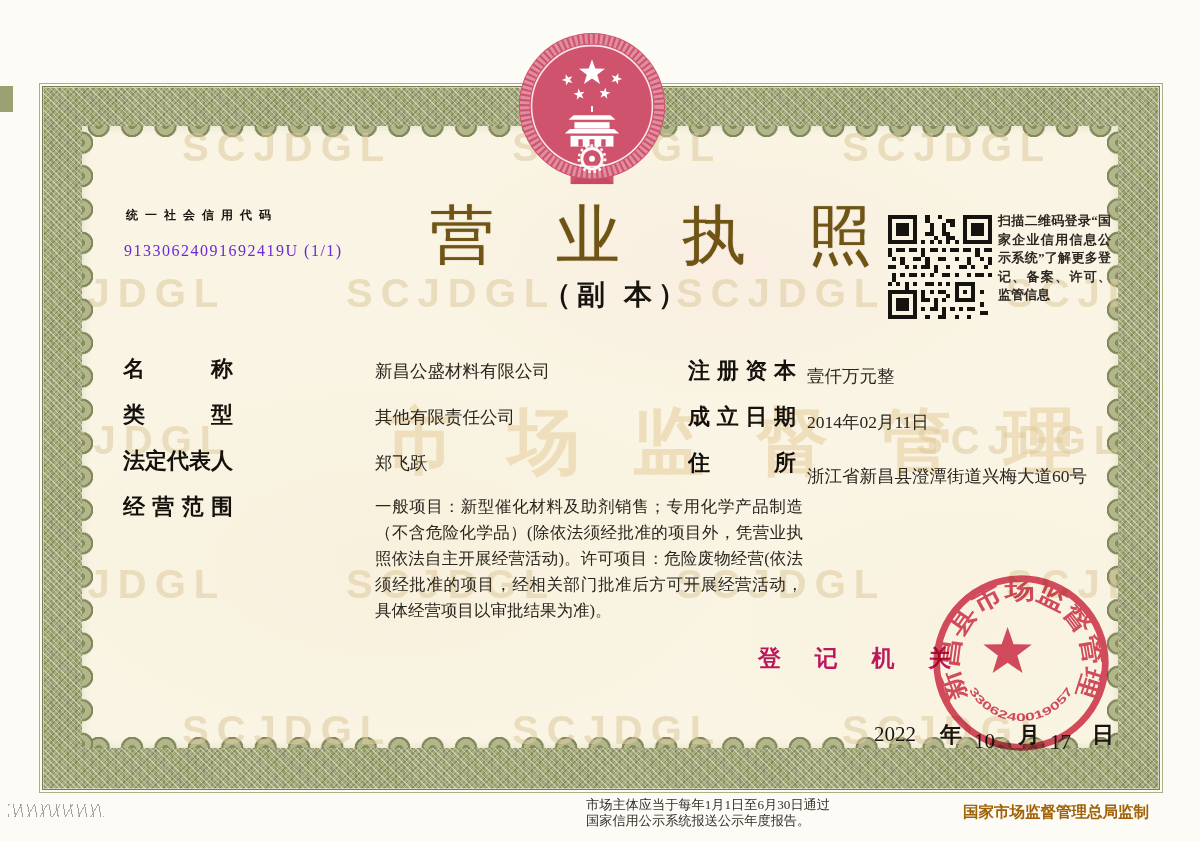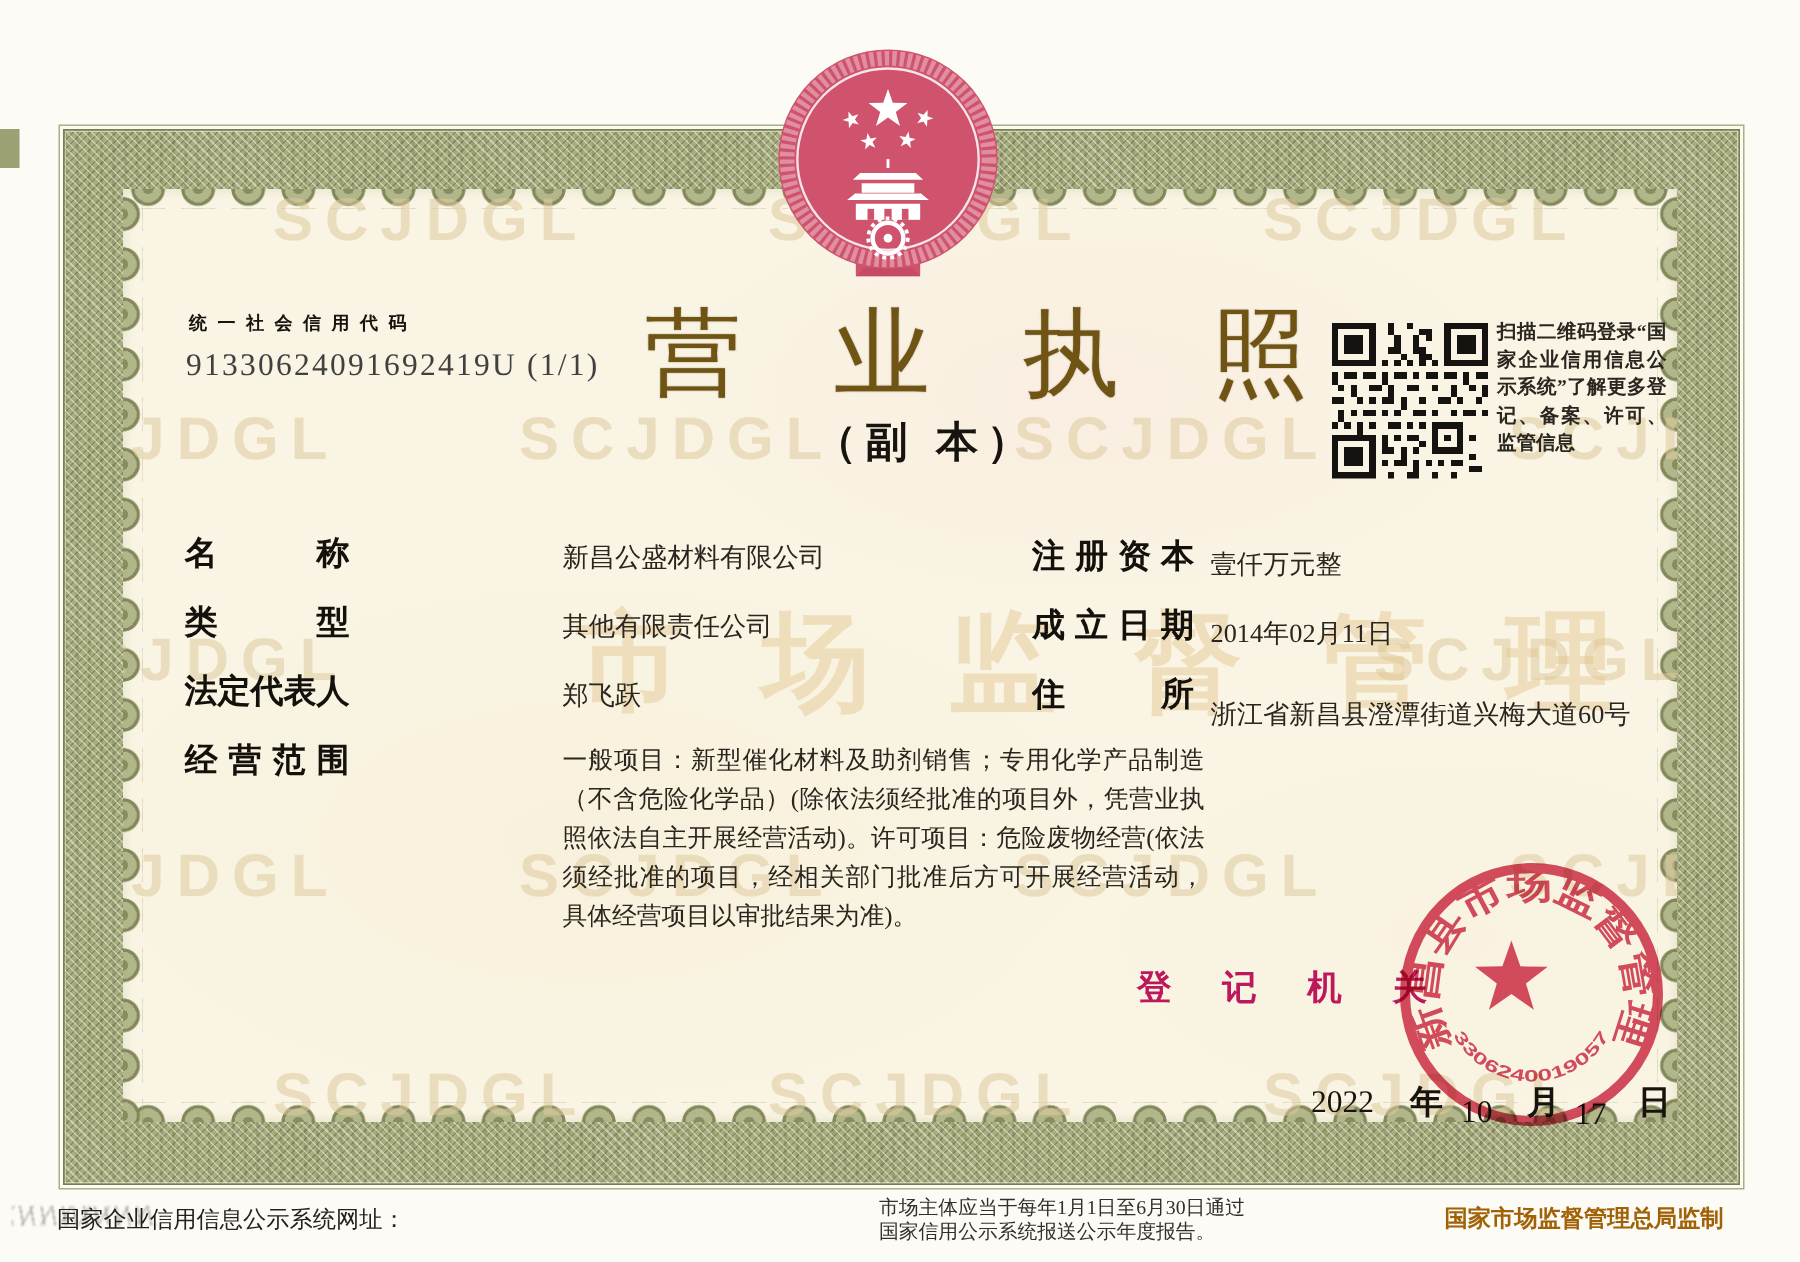--- a/index.html
+++ b/index.html
@@ -35,21 +35,21 @@
         background-image:radial-gradient(circle 12px at 13px 50%, #878d5d 0 3.5px, #b2b78b 3.5px 9px, #82885a 9px 11px, rgba(0,0,0,0) 11.5px);
         background-size:13px 33.4px;background-repeat:repeat-y;}
   
   .wm-layer{position:absolute;left:82px;top:126px;width:1036px;height:622px;overflow:hidden;pointer-events:none;}
   .wm{position:absolute;font-family:"Liberation Sans","DejaVu Sans",sans-serif;font-weight:700;
       font-size:40px;letter-spacing:8px;color:rgba(222,202,158,.55);white-space:nowrap;}
   .wm-center{position:absolute;left:384px;top:394px;font-size:72px;font-weight:700;
       letter-spacing:52px;color:rgba(227,198,146,.48);white-space:nowrap;z-index:3;}
   
   .code-label{position:absolute;left:126px;top:207px;font-size:12px;font-weight:700;letter-spacing:7px;color:#17140f;z-index:10;}
-  .code-value{position:absolute;left:124px;top:231px;font-size:21px;letter-spacing:1.5px;color:#404040;z-index:10;}
+  .code-value{position:absolute;left:124px;top:242px;font-size:16px;letter-spacing:1.5px;color:#6d28d9;z-index:10;}
   .title{position:absolute;left:430px;top:192px;font-size:64px;font-weight:400;letter-spacing:23px;
          color:#6f5413;text-shadow:0 0 1px rgba(60,40,0,.55);white-space:nowrap;z-index:10;}
   .subtitle{position:absolute;left:543px;top:276px;font-size:28px;font-weight:700;letter-spacing:6px;color:#17140f;z-index:10;}
   .qr{position:absolute;left:888px;top:215px;width:104px;height:104px;z-index:10;}
   .qr-caption{position:absolute;left:998px;top:212px;width:113px;font-size:13px;line-height:18.5px;
               font-weight:700;color:#2b2620;text-align:justify;z-index:10;}
   
   .row{position:absolute;z-index:10;}
   .lbl{display:inline-block;font-weight:700;color:#14110c;text-align:justify;text-align-last:justify;
        line-height:1.15;overflow:hidden;vertical-align:top;}
@@ -245,20 +245,19 @@
     <use href="#star" transform="translate(81,84) scale(1.9)" fill="#d23a56"></use>
     <defs>
       <path id="star" d="M0,-14 L3.29,-4.53 L13.31,-4.33 L5.33,1.73 L8.23,11.33 L0,5.6 L-8.23,11.33 L-5.33,1.73 L-13.31,-4.33 L-3.29,-4.53 Z"></path>
     </defs>
     <text font-size="11.5" font-weight="700" fill="#d23a56" font-family="'Liberation Sans',sans-serif">
       <textPath href="#codeArc" startOffset="6" textLength="132" lengthAdjust="spacingAndGlyphs">3306240019057</textPath>
     </text>
   </svg>
 
   <div class="smudge"></div>
-  <div class="footer-left">国家企业信用信息公示系统网址：</div>
   <div class="footer-center">
     <div>市场主体应当于每年1月1日至6月30日通过</div>
     <div>国家信用公示系统报送公示年度报告。</div>
   </div>
   <div class="footer-right">国家市场监督管理总局监制</div>
 
 </div>
 
 </body></html>

